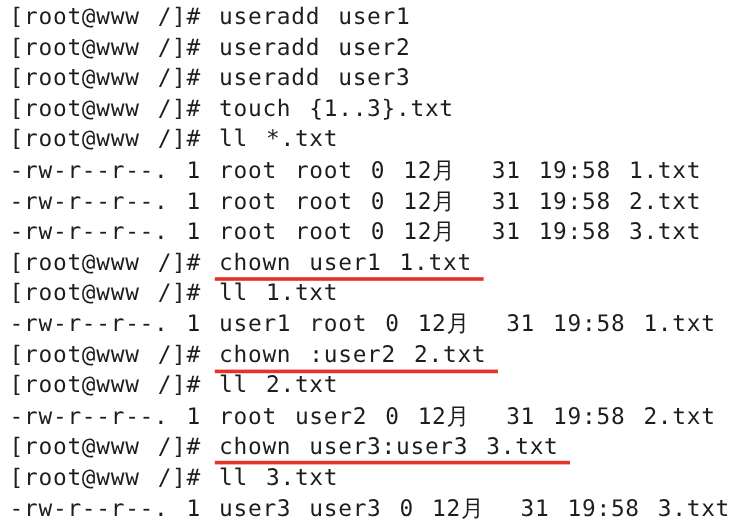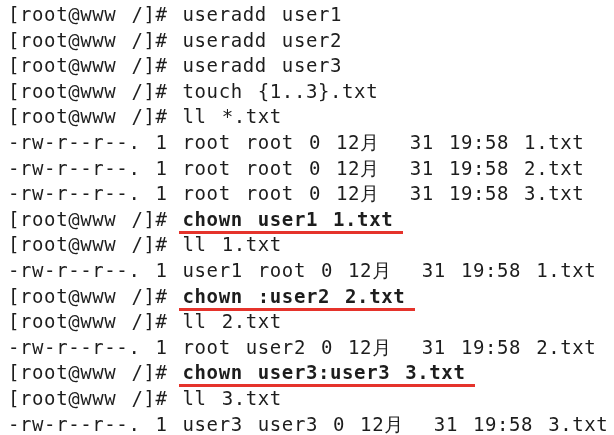--- a/index.html
+++ b/index.html
@@ -31,19 +31,18 @@
     color: var(--fg);
   }
   .line { height: 25.6px; }
   .cmd.u {
     display: inline-block;
     line-height: 23px;
     border-bottom: 3px solid var(--red);
     margin-left: -4px;
     padding-left: 4px;
     padding-right: 10px;
-    font-weight: bold;
   }
 </style>
 </head>
 <body>
 
 <div class="screen"><div class="line"><span>[root@www /]# </span><span class="cmd">useradd user1</span></div><div class="line"><span>[root@www /]# </span><span class="cmd">useradd user2</span></div><div class="line"><span>[root@www /]# </span><span class="cmd">useradd user3</span></div><div class="line"><span>[root@www /]# </span><span class="cmd">touch {1..3}.txt</span></div><div class="line"><span>[root@www /]# </span><span class="cmd">ll *.txt</span></div><div class="line"><span>-rw-r--r--. 1 root root 0 12月  31 19:58 1.txt</span></div><div class="line"><span>-rw-r--r--. 1 root root 0 12月  31 19:58 2.txt</span></div><div class="line"><span>-rw-r--r--. 1 root root 0 12月  31 19:58 3.txt</span></div><div class="line"><span>[root@www /]# </span><span class="cmd u">chown user1 1.txt</span></div><div class="line"><span>[root@www /]# </span><span class="cmd">ll 1.txt</span></div><div class="line"><span>-rw-r--r--. 1 user1 root 0 12月  31 19:58 1.txt</span></div><div class="line"><span>[root@www /]# </span><span class="cmd u">chown :user2 2.txt</span></div><div class="line"><span>[root@www /]# </span><span class="cmd">ll 2.txt</span></div><div class="line"><span>-rw-r--r--. 1 root user2 0 12月  31 19:58 2.txt</span></div><div class="line"><span>[root@www /]# </span><span class="cmd u">chown user3:user3 3.txt</span></div><div class="line"><span>[root@www /]# </span><span class="cmd">ll 3.txt</span></div><div class="line"><span>-rw-r--r--. 1 user3 user3 0 12月  31 19:58 3.txt</span></div></div>
 
 </body></html>

